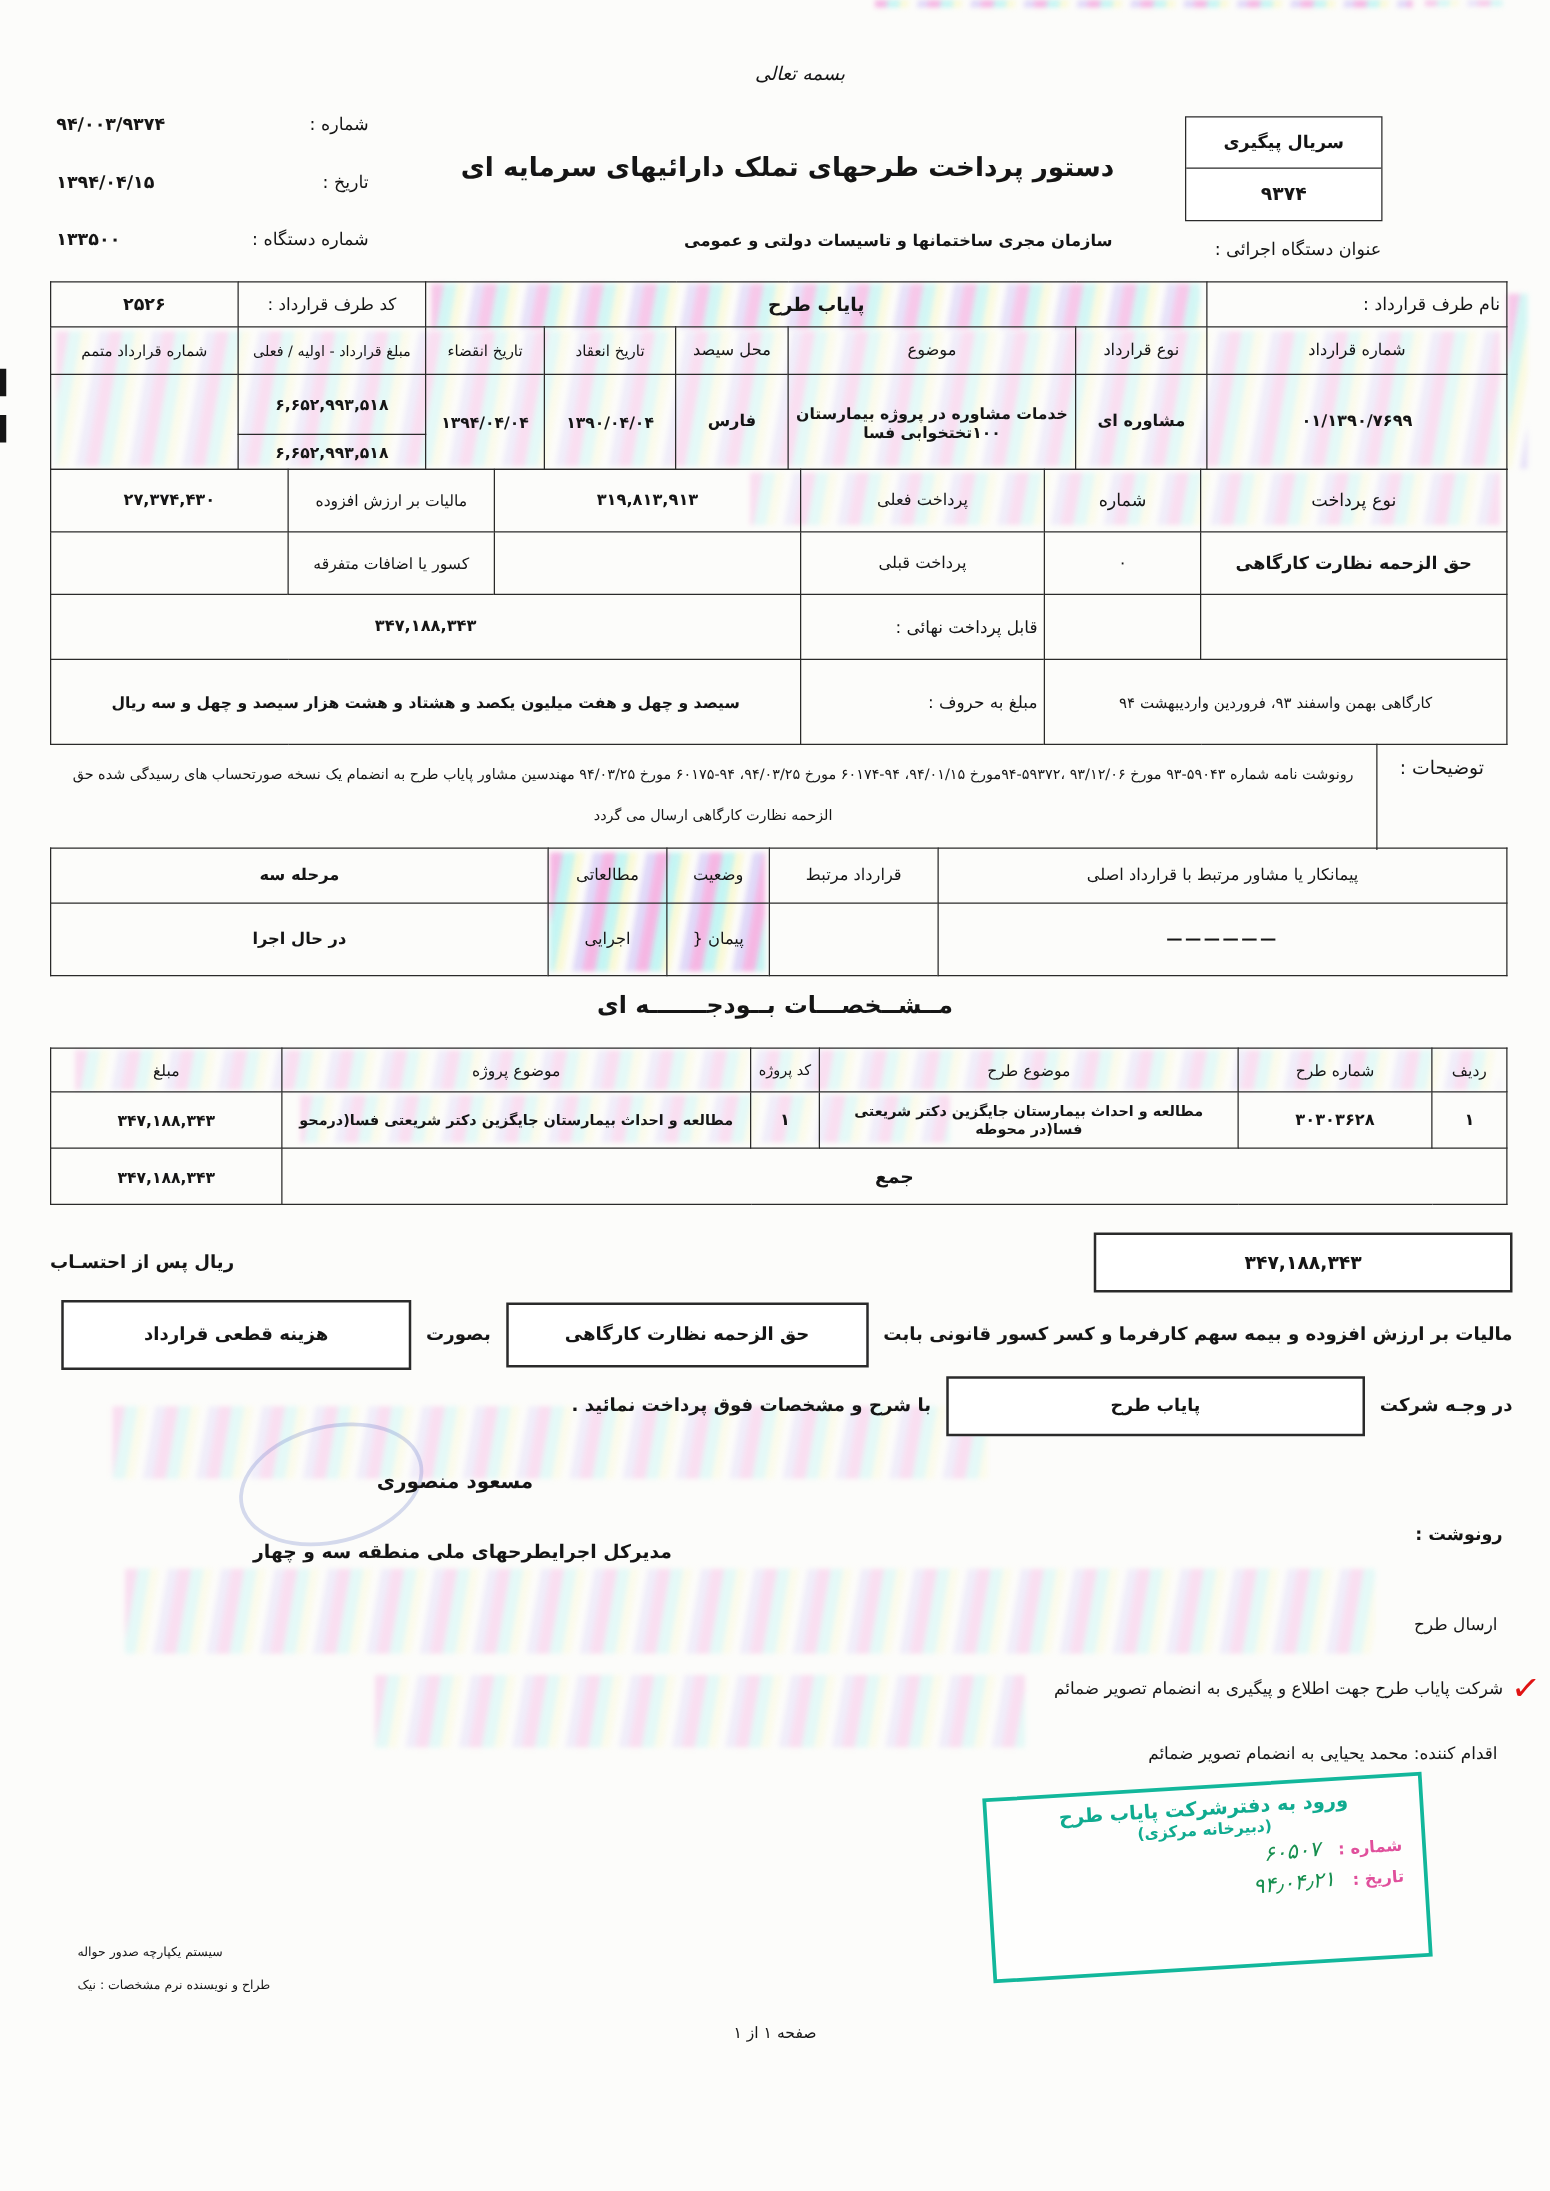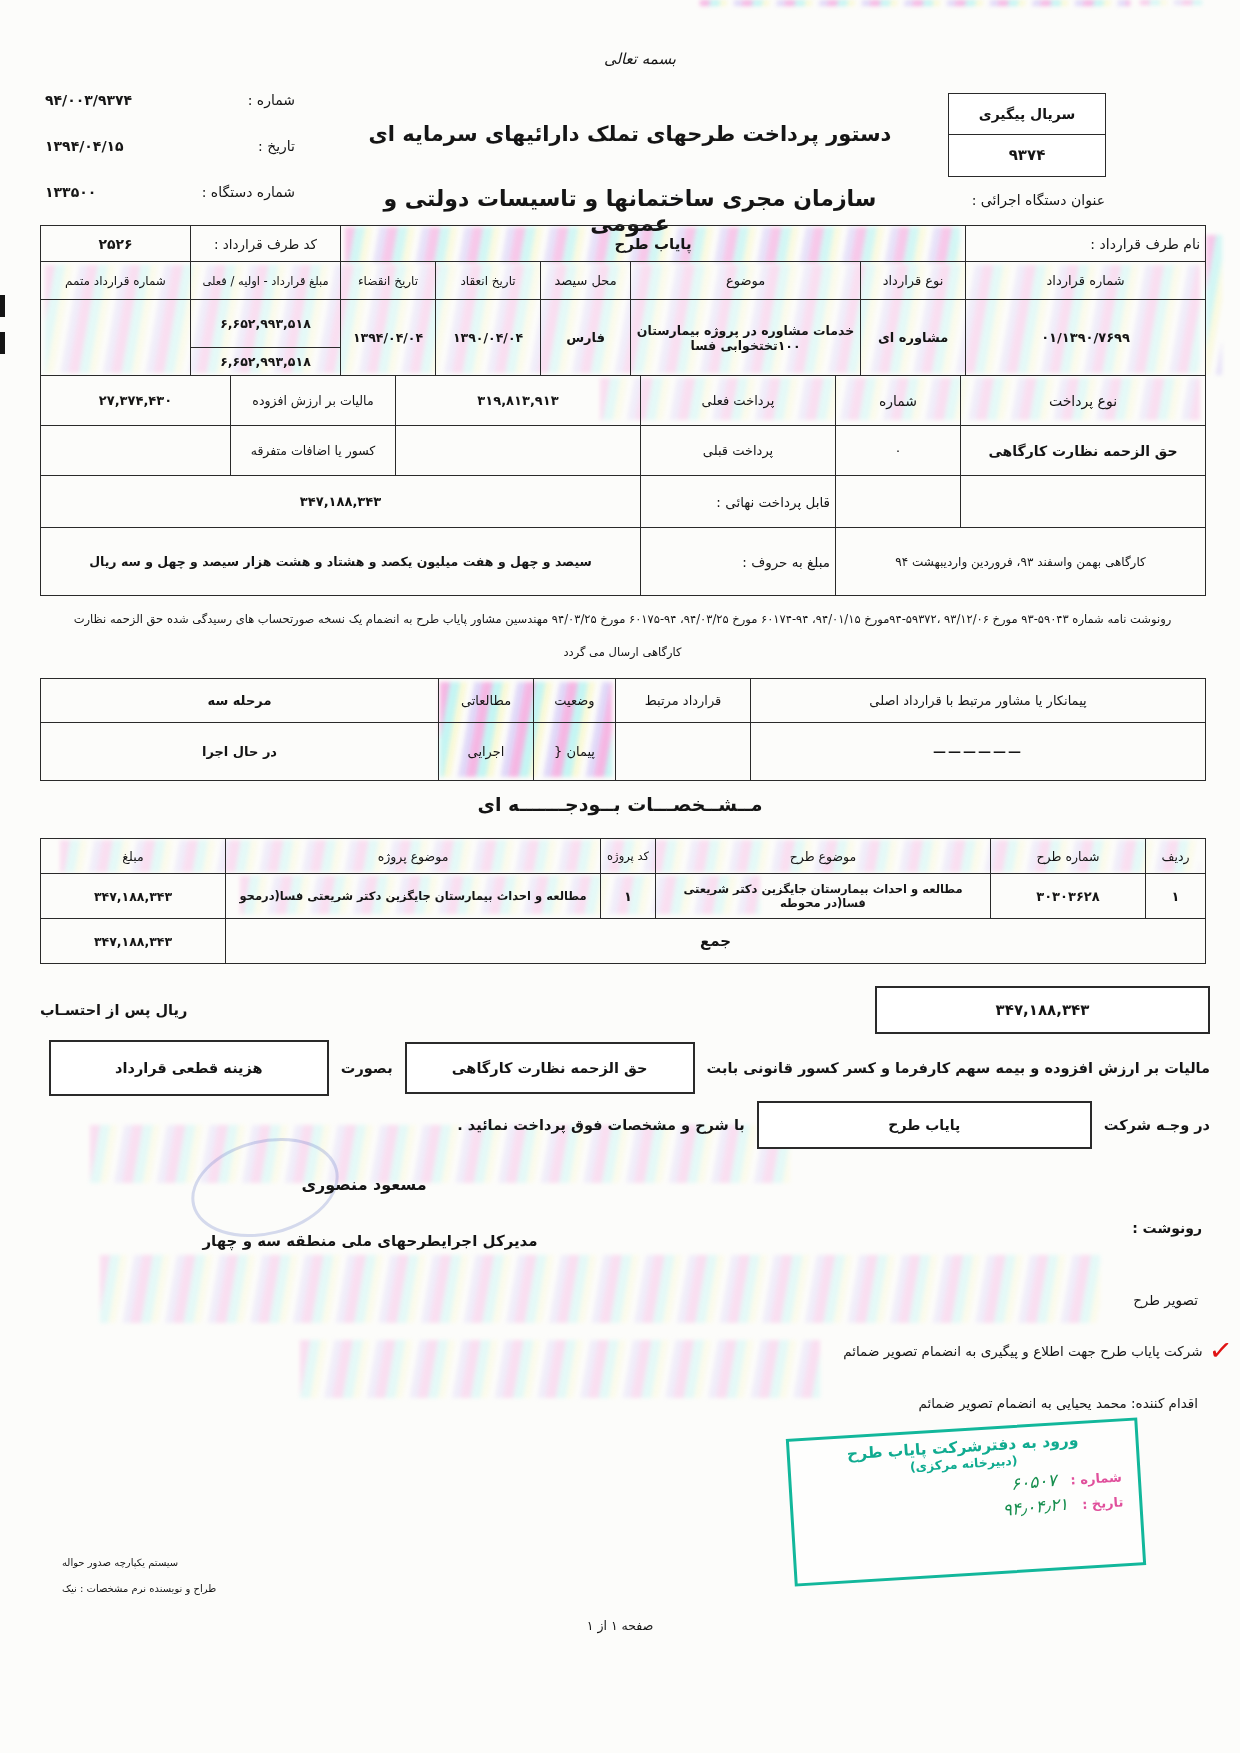--- a/index.html
+++ b/index.html
@@ -59,21 +59,21 @@
   <div class="abs" style="left:45px;top:138px;width:250px;display:flex;justify-content:space-between;font-size:14px">
     <span>تاریخ :</span>
     <span class="b">۱۳۹۴/۰۴/۱۵</span>
   </div>
   <div class="abs" style="left:45px;top:184px;width:250px;display:flex;justify-content:space-between;font-size:14px">
     <span>شماره دستگاه :</span>
     <span class="b">۱۳۳۵۰۰</span>
   </div>
 
   <div class="abs b" style="left:320px;top:122px;width:620px;text-align:center;font-size:21px">دستور پرداخت طرحهای تملک دارائیهای سرمایه ای</div>
-  <div class="abs b" style="left:370px;top:186px;width:520px;text-align:center;font-size:22px">سازمان مجری ساختمانها و تاسیسات دولتی و عمومی</div>
+  <div class="abs b" style="left:370px;top:186px;width:520px;text-align:right;font-size:13px">سازمان مجری ساختمانها و تاسیسات دولتی و عمومی</div>
 
   <div class="serialbox" style="left:948px;top:93px;width:158px;height:84px">
     <div style="height:41px;line-height:41px;border-bottom:1.5px solid #2a2a2a;font-size:14px">سریال پیگیری</div>
     <div style="height:41px;line-height:41px;font-size:15px">۹۳۷۴</div>
   </div>
   <div class="abs" style="right:135px;top:192px;font-size:14px">عنوان دستگاه اجرائی :</div>
 
   <table class="abs" style="left:40px;top:225px;width:1165px">
     <colgroup>
       <col style="width:240px">
@@ -153,20 +153,21 @@
     </tr>
     <tr style="height:68px">
       <td colspan="2" style="font-size:12px">کارگاهی بهمن واسفند ۹۳، فروردین واردیبهشت ۹۴</td>
       <td class="ralign" style="font-size:13.5px">مبلغ به حروف :</td>
       <td class="b" colspan="3" style="font-size:12.5px">سیصد و چهل و هفت میلیون یکصد و هشتاد و هشت هزار سیصد و چهل و سه ریال</td>
     </tr>
   </tbody>
     </table>
 
   <div class="abs" style="left:40px;top:595px;width:1165px;height:85px;display:flex;direction:rtl">
+    <div style="width:104px;border-left:1px solid #2a2a2a;padding-top:10px;text-align:center;font-size:15px">توضیحات :</div>
     <div style="flex:1;padding:8px 14px 0;font-size:11.5px;line-height:2.9;text-align:center">رونوشت نامه شماره ۵۹۰۴۳-۹۳ مورخ ۹۳/۱۲/۰۶ ،۵۹۳۷۲-۹۴مورخ ۹۴/۰۱/۱۵، ۹۴-۶۰۱۷۴ مورخ ۹۴/۰۳/۲۵، ۹۴-۶۰۱۷۵ مورخ ۹۴/۰۳/۲۵ مهندسین مشاور پایاب طرح به انضمام یک نسخه صورتحساب های رسیدگی شده حق الزحمه نظارت کارگاهی ارسال می گردد</div>
   </div>
 
   <table class="abs" style="left:40px;top:678px;width:1165px">
     <colgroup>
       <col style="width:455px">
         <col style="width:135px">
         <col style="width:82px">
         <col style="width:95px">
         <col style="width:398px">
@@ -238,21 +239,21 @@
     <span style="font-size:14.5px">در وجـه شرکت</span>
     <span class="obox" style="width:335px;height:48px;font-size:14px">پایاب طرح</span>
     <span style="font-size:14.5px">با شرح و مشخصات فوق پرداخت نمائید .</span>
   </div>
 
   <div class="sigring" style="left:190px;top:1140px;width:150px;height:95px"></div>
   <div class="abs b" style="left:259px;top:1175px;width:210px;text-align:center;font-size:16px">مسعود منصوری</div>
   <div class="abs b" style="left:150px;top:1232px;width:440px;text-align:center;font-size:15px">مدیرکل اجرایطرحهای ملی منطقه سه و چهار</div>
 
   <div class="abs b" style="right:38px;top:1220px;font-size:14px">رونوشت :</div>
-  <div class="abs" style="right:42px;top:1292px;font-size:13.5px">تصویر طرح</div>
+  <div class="abs" style="right:42px;top:1292px;font-size:13.5px">ارسال طرح</div>
   <div class="abs" style="right:8px;top:1334px;display:flex;direction:rtl;align-items:center;gap:6px">
     <span class="check">✓</span>
     <span style="font-size:13.5px">شرکت پایاب طرح جهت اطلاع و پیگیری به انضمام تصویر ضمائم</span>
   </div>
   <div class="abs" style="right:42px;top:1395px;font-size:13.5px">اقدام کننده: محمد یحیایی به انضمام تصویر ضمائم</div>
 
   <div class="stamp" style="left:790px;top:1428px;width:352px;height:148px">
     <div class="t" style="font-size:15.5px">ورود به دفترشرکت پایاب طرح</div>
     <div class="t" style="font-size:12.5px">(دبیرخانه مرکزی)</div>
     <div class="stamprow">

